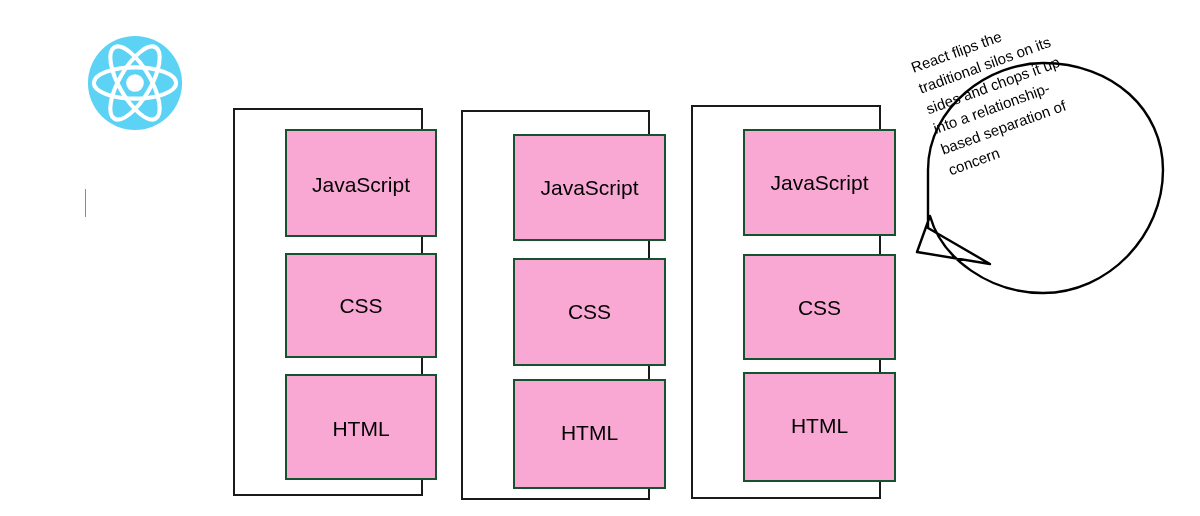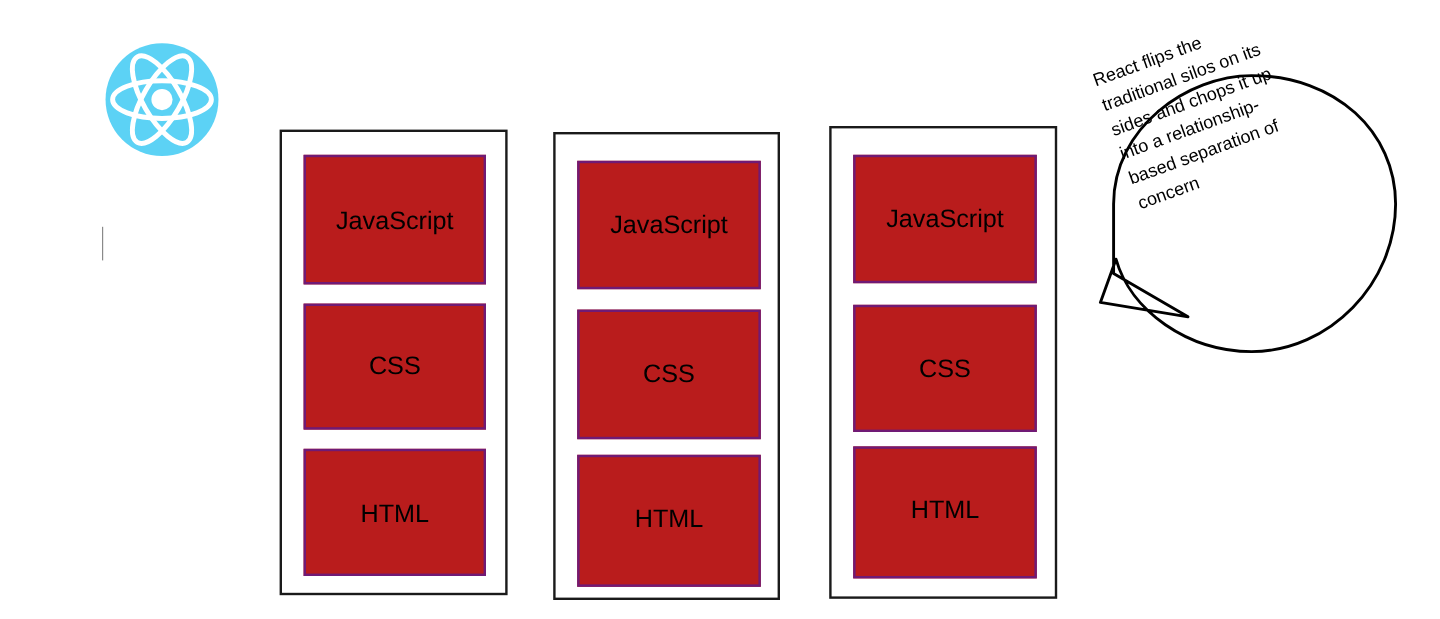--- a/index.html
+++ b/index.html
@@ -37,23 +37,24 @@
 
   
   .silo-column {
     position: absolute;
     border: 2px solid #1a1a1a;
     background: #ffffff;
     box-sizing: border-box;
   }
   .silo-box {
     position: absolute;
-    border: 2px solid #701a75;
-    background: #b91c1c;
+    border: 2px solid #14532d;
+    background: #f9a8d4;
     box-sizing: border-box;
+    margin-left: 32px;
   }
   .silo-label {
     position: absolute;
     left: 0;
     right: 0;
     text-align: center;
     font-size: 21px;
     line-height: 1;
     color: #000000;
     white-space: nowrap;

